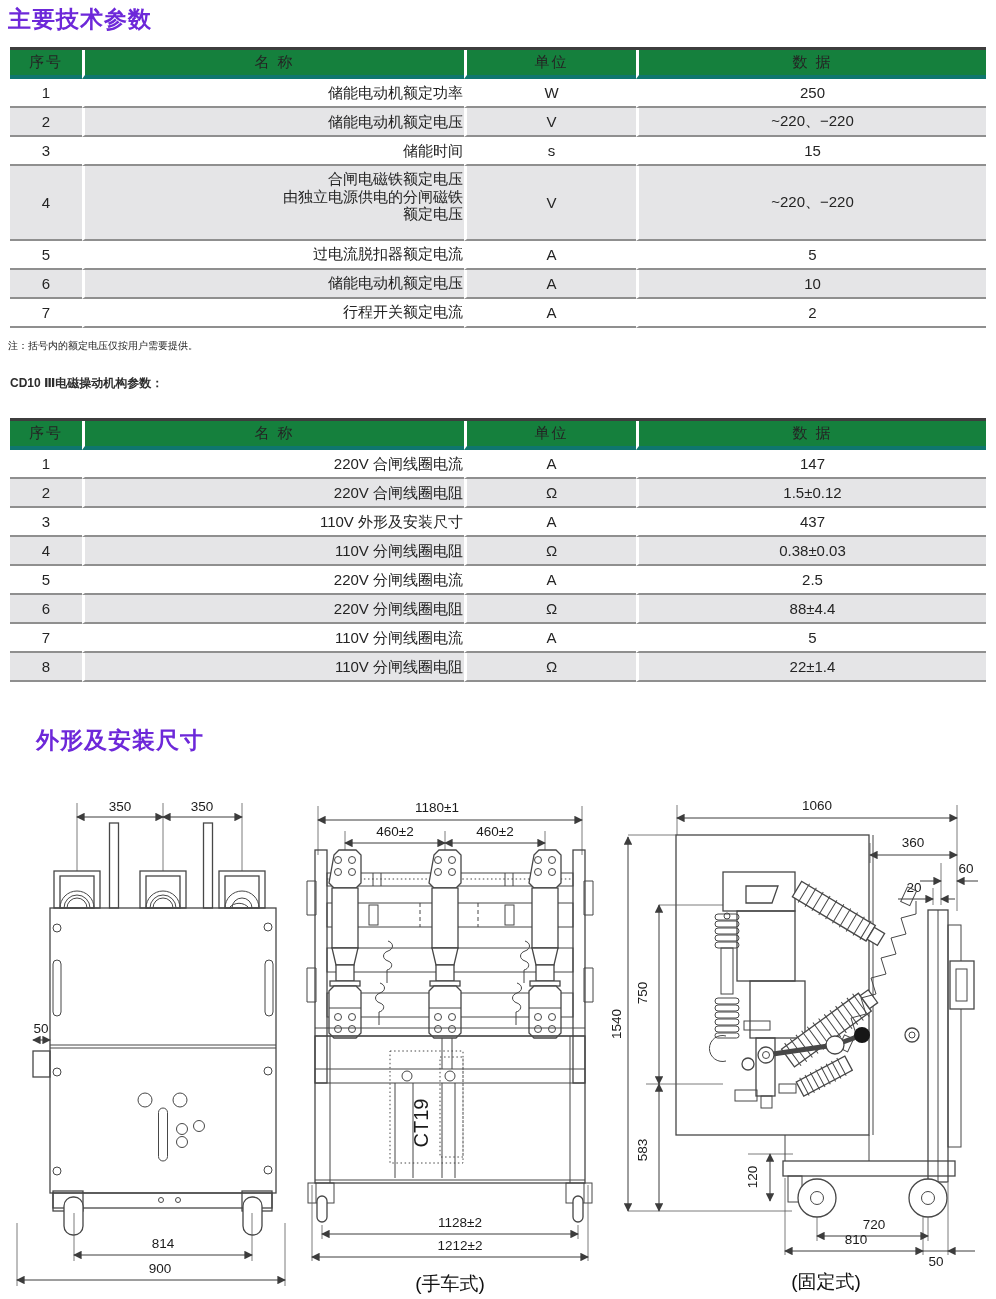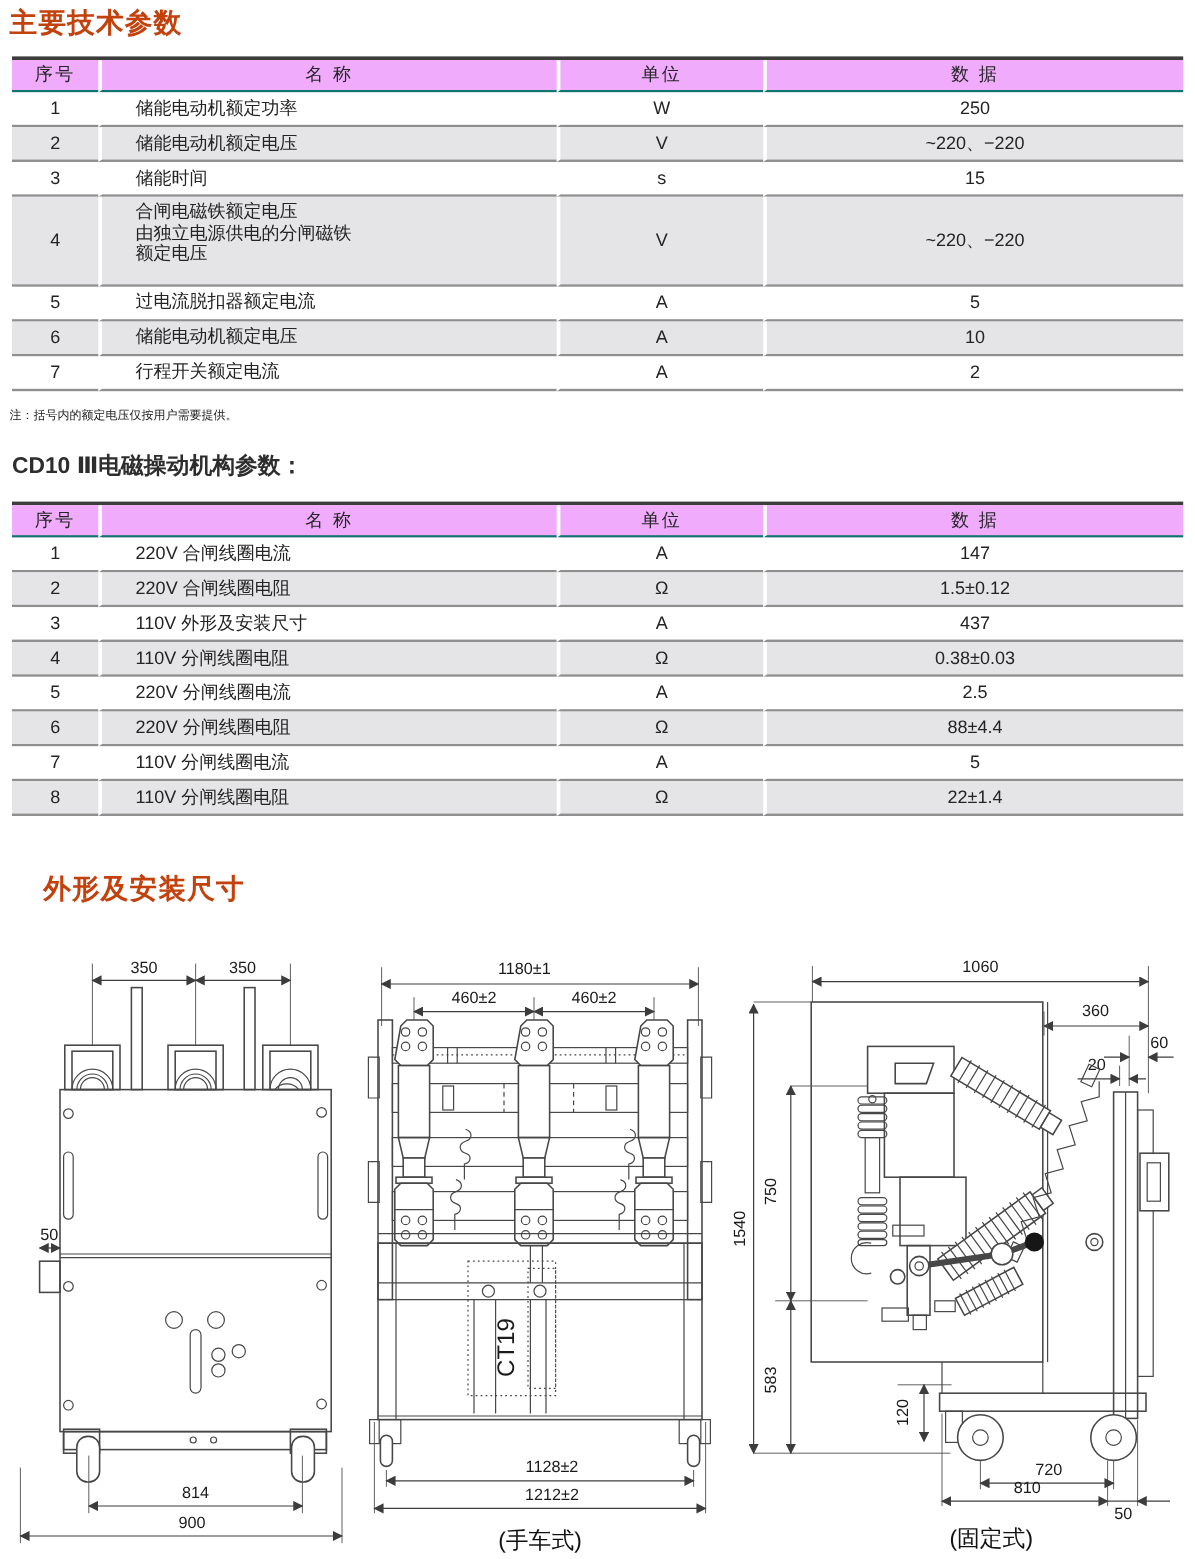--- a/index.html
+++ b/index.html
@@ -2,45 +2,45 @@
 <html><head>
 <meta charset="utf-8">
 <style>
   html,body{margin:0;padding:0;}
   body{
     width:996px;height:1299px;position:relative;background:#ffffff;
     font-family:"Liberation Sans","DejaVu Sans",sans-serif;color:#222;
     overflow:hidden;
   }
   .abs{position:absolute;}
-  .blue-title{font-size:23px;font-weight:bold;color:#c2410c;letter-spacing:1px;}
+  .blue-title{font-size:23px;font-weight:bold;color:#6d28d9;letter-spacing:1px;}
   .note{font-size:10px;color:#222;}
-  .subtitle{font-size:19px;font-weight:600;color:#2d2d2d;}
+  .subtitle{font-size:12px;font-weight:600;color:#2d2d2d;}
 
   table.params{
     width:976px;border-collapse:separate;border-spacing:0;table-layout:fixed;
     font-size:15px;color:#242424;border-top:3px solid #3d3d3d;
   }
   table.params col.c1{width:72px;}
   table.params col.c2{width:382px;}
   table.params col.c3{width:172px;}
   table.params col.c4{width:350px;}
   table.params th{
-    background:#f0abfc;font-weight:normal;height:23px;
-    border-bottom:2px solid #0f766e;text-align:center;letter-spacing:2px;
+    background:#15803d;font-weight:normal;height:23px;
+    border-bottom:4px solid #0f766e;text-align:center;letter-spacing:2px;
   }
   table.params td{
     border-bottom:2px solid #8f8f8f;height:25px;text-align:center;
     background:#fff;
   }
   table.params td:not(:first-child),table.params th:not(:first-child){
     border-left:3px solid #fff;
   }
   table.params tr.alt td{background:#e5e5e7;}
-  table.params td.name{text-align:left;padding-left:28px;white-space:pre-line;line-height:18px;}
+  table.params td.name{text-align:right;padding-left:28px;white-space:pre-line;line-height:18px;}
   table.params td.multiline{line-height:17.5px;padding-top:4px;padding-bottom:16px;}
 
   
   .ln{fill:none;stroke:#474747;stroke-width:1.3;}
   .lnf{fill:#ffffff;stroke:#474747;stroke-width:1.3;}
   .tn{fill:none;stroke:#474747;stroke-width:1;}
   .thk{fill:none;stroke:#474747;stroke-width:5;}
   .dim{fill:none;stroke:#3c3c3c;stroke-width:1;}
   .ext{fill:none;stroke:#5a5a5a;stroke-width:0.8;}
   .dot{stroke-dasharray:1.5 2.6;}

